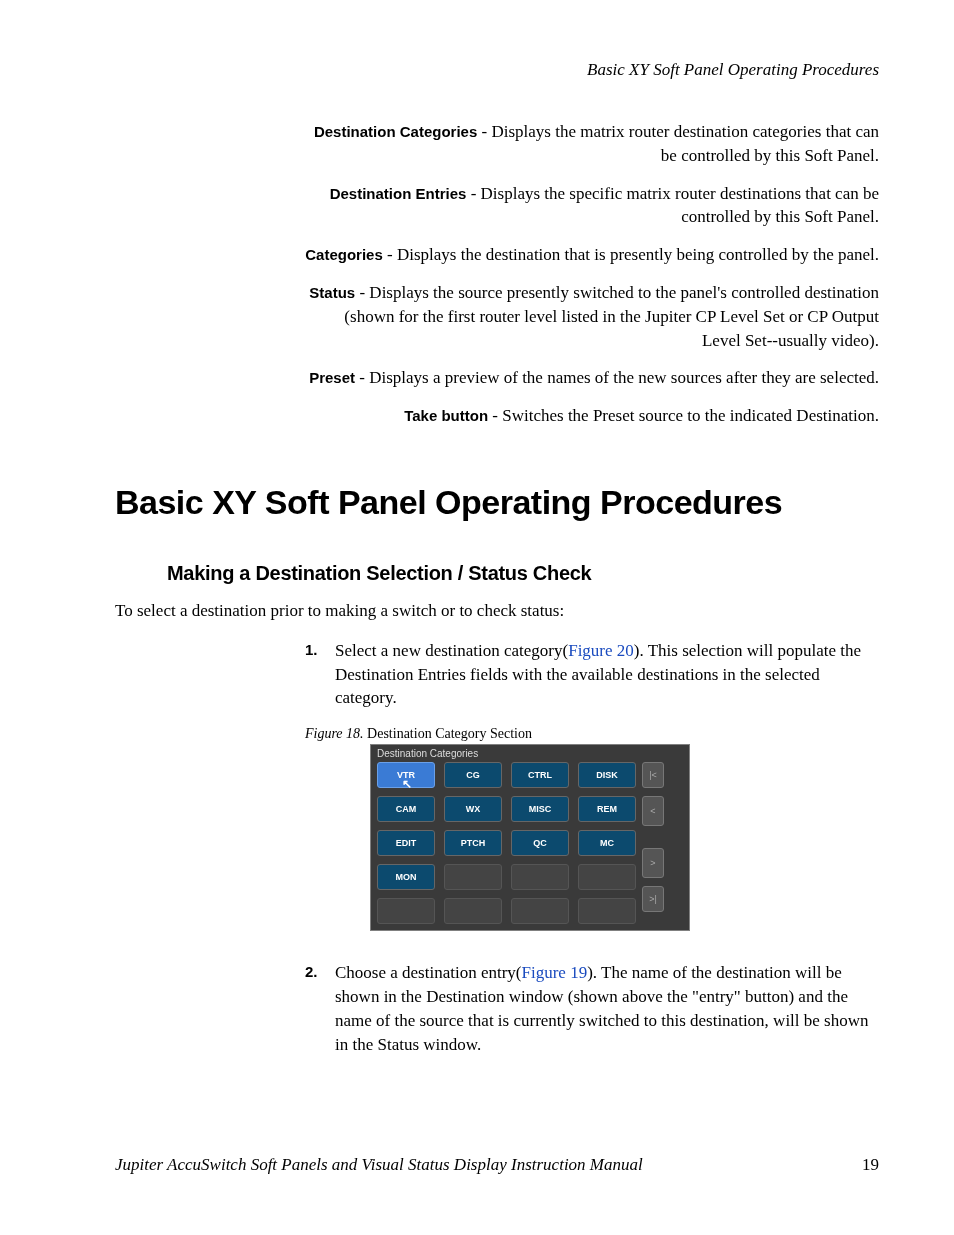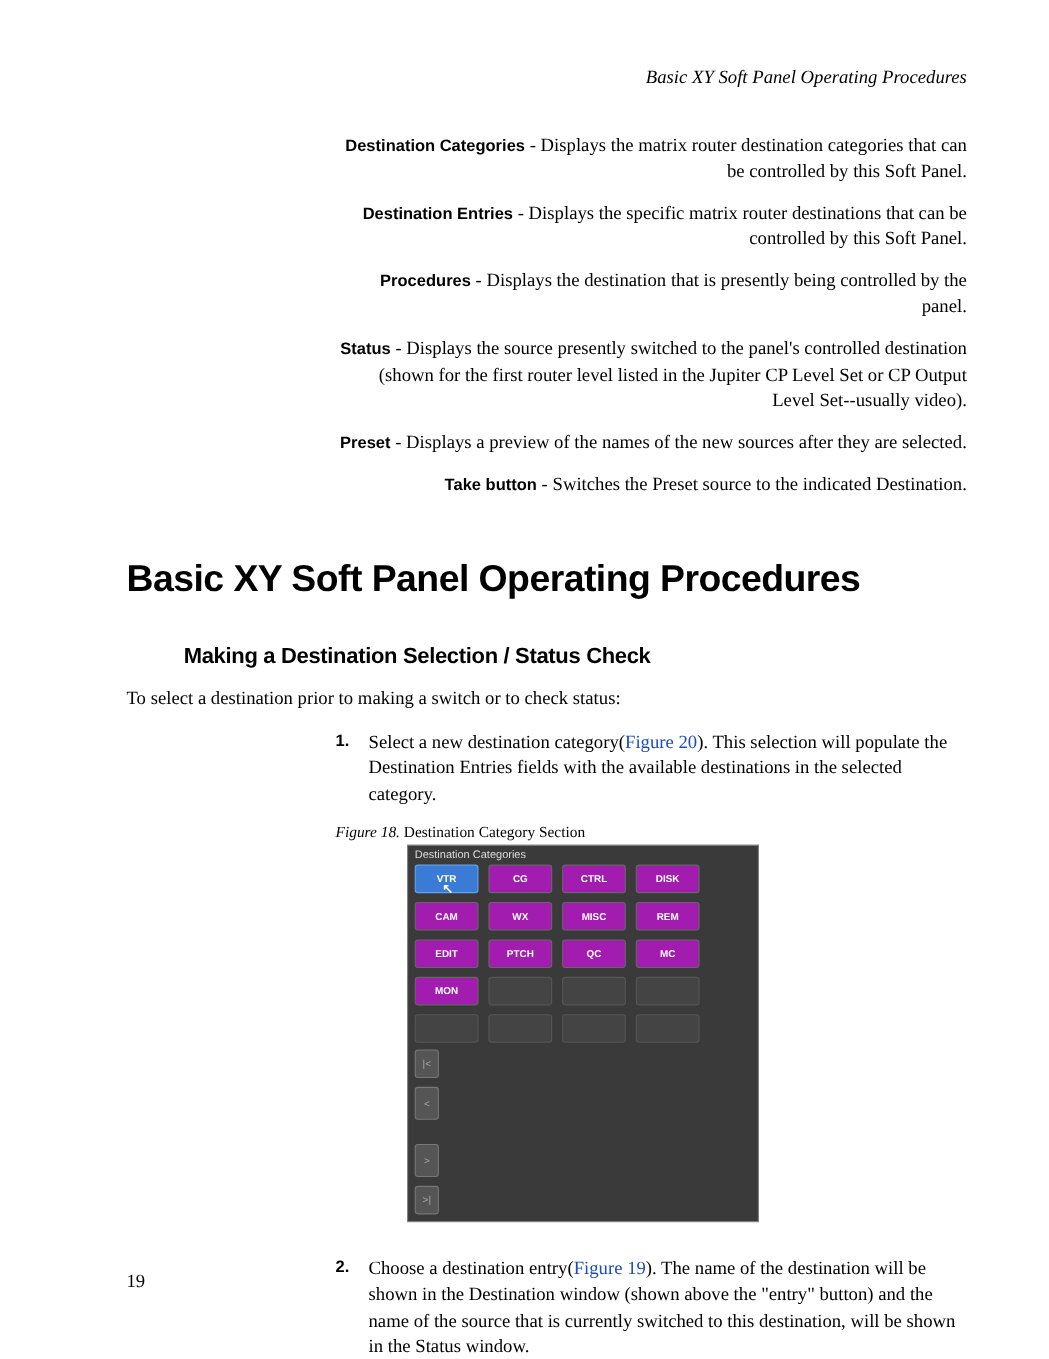--- a/index.html
+++ b/index.html
@@ -85,29 +85,29 @@
       background: #3a3a3a;
       border: 1px solid #808080;
       padding: 3px 6px 6px 6px;
     }
     .figure-panel .panel-title {
       color: #ddd;
       font-family: Arial, sans-serif;
       font-size: 10px;
       margin-bottom: 3px;
     }
-    .panel-body { display: flex; gap: 6px; flex-direction: column; }
+    .panel-body { display: flex; gap: 6px; }
     .btn-grid {
       display: grid;
       grid-template-columns: repeat(4, 58px);
       grid-auto-rows: 26px;
       gap: 8px 9px;
     }
     .cat-btn {
-      background: #a21caf;
+      background: #0c4a6e;
       border: 1px solid #666;
       border-radius: 3px;
       color: #fff;
       font-family: Arial, sans-serif;
       font-size: 9px;
       font-weight: bold;
       display: flex;
       align-items: center;
       justify-content: center;
       position: relative;
@@ -167,21 +167,21 @@
 
 <div class="header-title">Basic XY Soft Panel Operating Procedures</div>
 
 <div class="definition-block">
   <span class="term">Destination Categories</span><span> - Displays the matrix router destination categories that can be controlled by this Soft Panel.</span>
 </div>
 <div class="definition-block">
   <span class="term">Destination Entries</span><span> - Displays the specific matrix router destinations that can be controlled by this Soft Panel.</span>
 </div>
 <div class="definition-block">
-  <span class="term">Procedures</span><span> - Displays the destination that is presently being controlled by the panel.</span>
+  <span class="term">Categories</span><span> - Displays the destination that is presently being controlled by the panel.</span>
 </div>
 <div class="definition-block">
   <span class="term">Status</span><span> - Displays the source presently switched to the panel's controlled destination (shown for the first router level listed in the Jupiter CP Level Set or CP Output Level Set--usually video).</span>
 </div>
 <div class="definition-block">
   <span class="term">Preset</span><span> - Displays a preview of the names of the new sources after they are selected.</span>
 </div>
 <div class="definition-block">
   <span class="term">Take button</span><span> - Switches the Preset source to the indicated Destination.</span>
 </div>
@@ -244,14 +244,15 @@
 </div>
 
 <div class="numbered-item">
   <span class="num">2.</span>
   <span class="txt">
     <span>Choose a destination entry(</span><span class="link">Figure 19</span><span>). The name of the destination will be shown in the Destination window (shown above the "entry" button) and the name of the source that is currently switched to this destination, will be shown in the Status window.</span>
   </span>
 </div>
 
 <div class="footer">
+  <span>Jupiter AccuSwitch Soft Panels and Visual Status Display Instruction Manual</span>
   <span class="pagenum">19</span>
 </div>
 
 </body></html>

